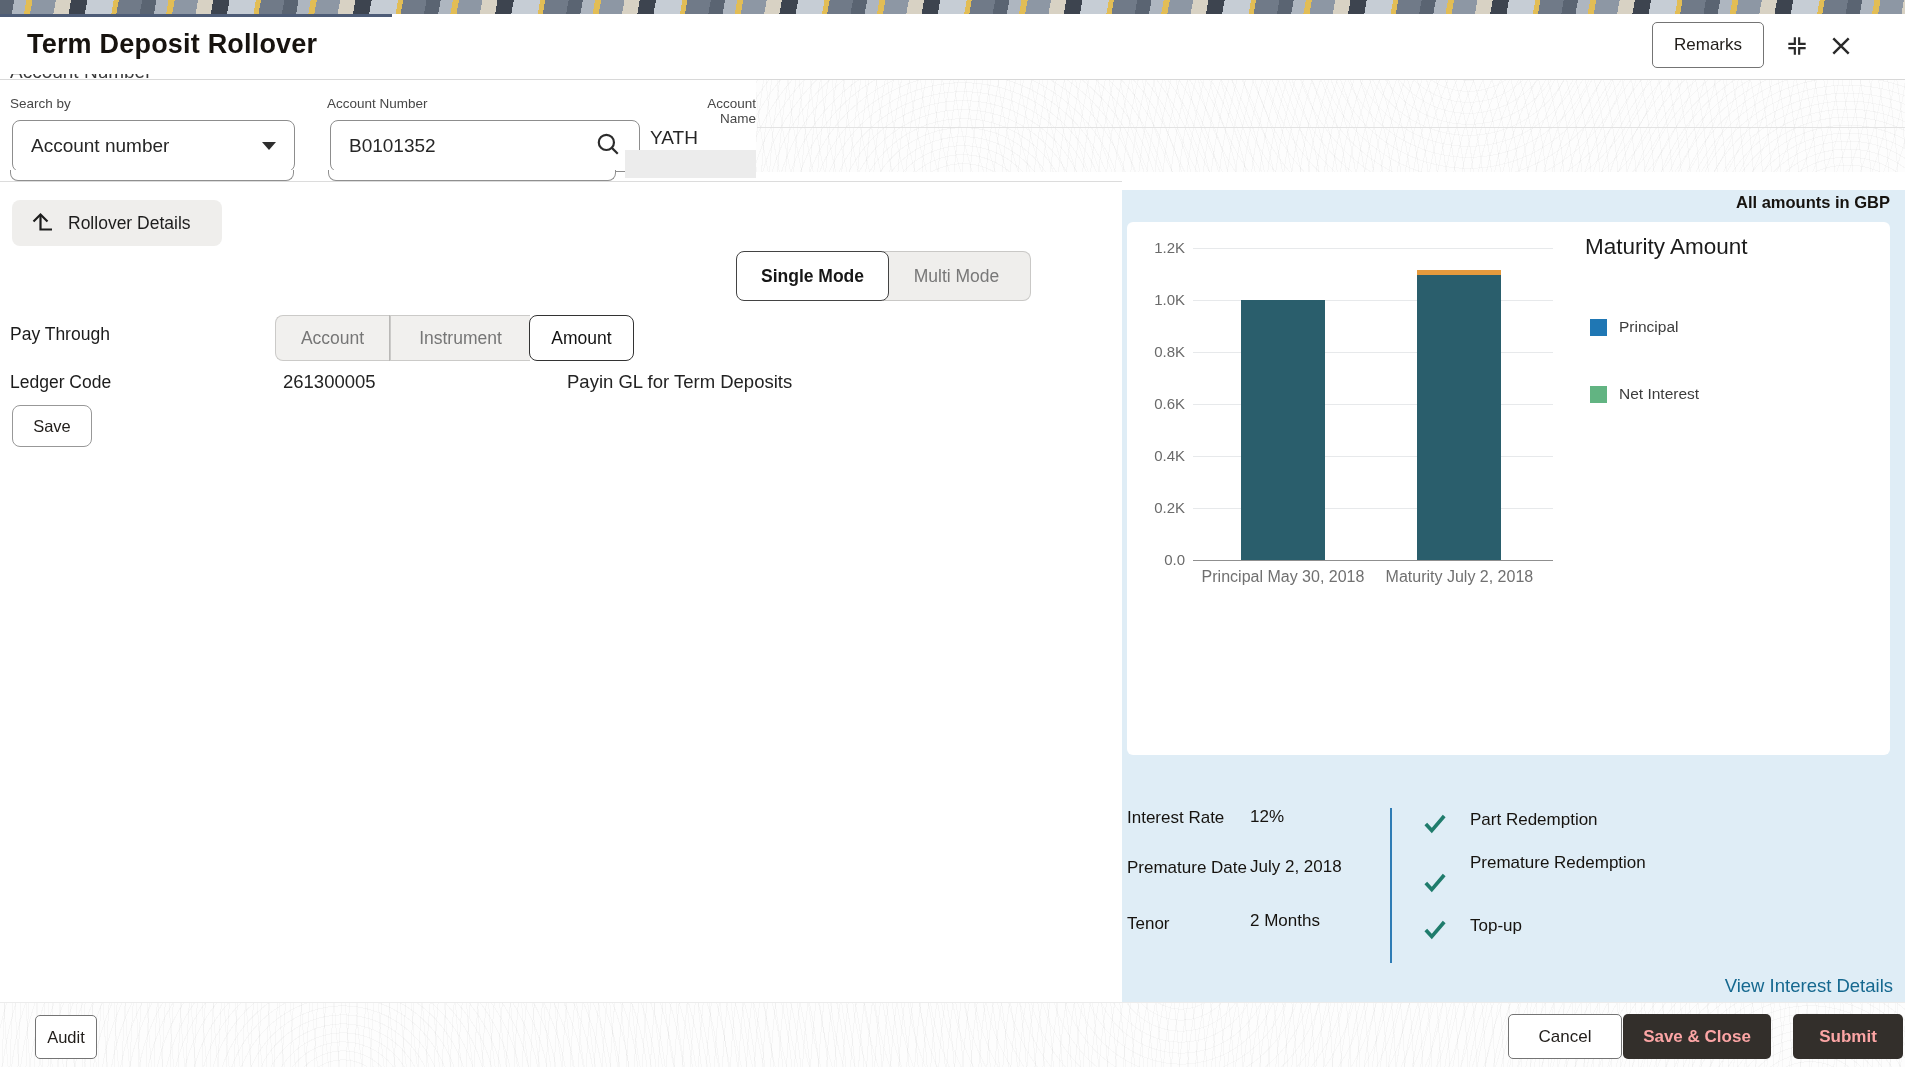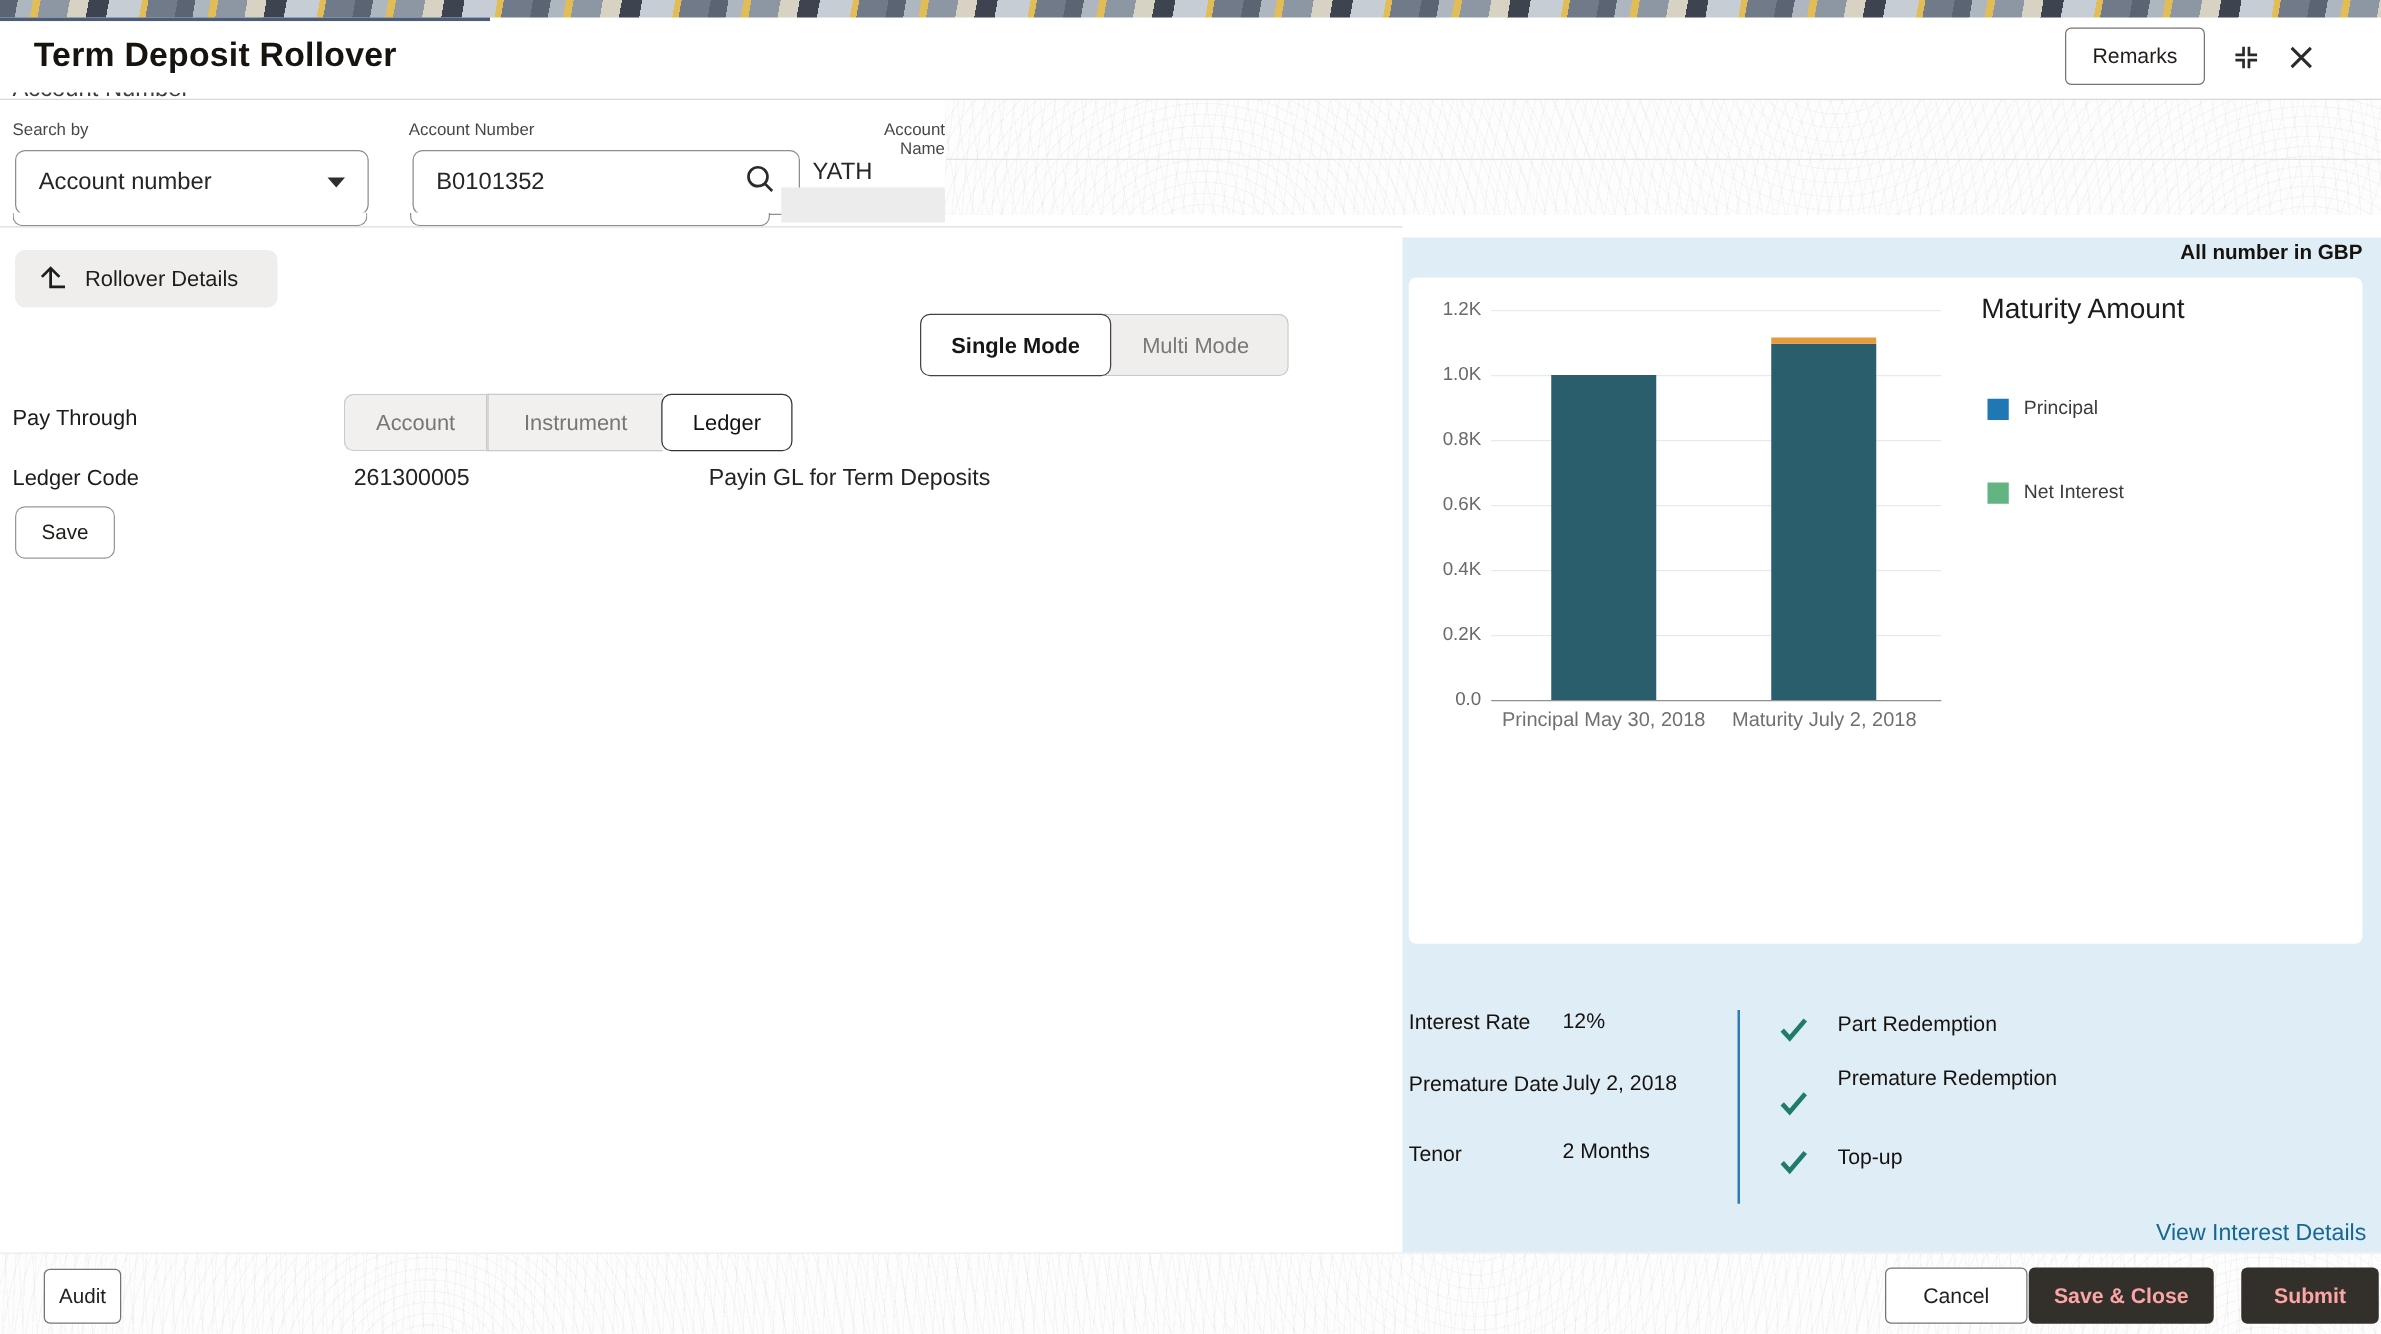--- a/index.html
+++ b/index.html
@@ -185,31 +185,31 @@
     <div class="mode-seg mode-active">Single Mode</div>
     <div class="mode-seg mode-inactive">Multi Mode</div>
   </div>
 
   <div class="row-label" style="top:324px;">Pay Through</div>
 
   <div class="pt-tabs">
     <div class="pt-tab pt-gray pt-first">Account</div>
     <div class="pt-sep"></div>
     <div class="pt-tab pt-gray pt-mid">Instrument</div>
-    <div class="pt-tab pt-active">Ledger</div>
+    <div class="pt-tab pt-active">Amount</div>
   </div>
 
   <div class="row-label" style="top:372px;">Ledger Code</div>
   <div class="ledger-val" style="left:283px; top:371px;">261300005</div>
   <div class="ledger-val" style="left:567px; top:371px;">Payin GL for Term Deposits</div>
 
   <button class="btn save-btn">Save</button>
 
   <div class="blue-panel">
-    <div class="amounts-note">All number in GBP</div>
+    <div class="amounts-note">All amounts in GBP</div>
 
     <div class="chart-card">
       <div class="chart-title">Maturity Amount</div>
       <div class="plot" id="plot">
           <div class="gridline" style="top: 0px;"></div>
           <div class="ytick" style="top: 0px;">1.2K</div>
           <div class="gridline" style="top: 52px;"></div>
           <div class="ytick" style="top: 52px;">1.0K</div>
           <div class="gridline" style="top: 104px;"></div>
           <div class="ytick" style="top: 104px;">0.8K</div>

